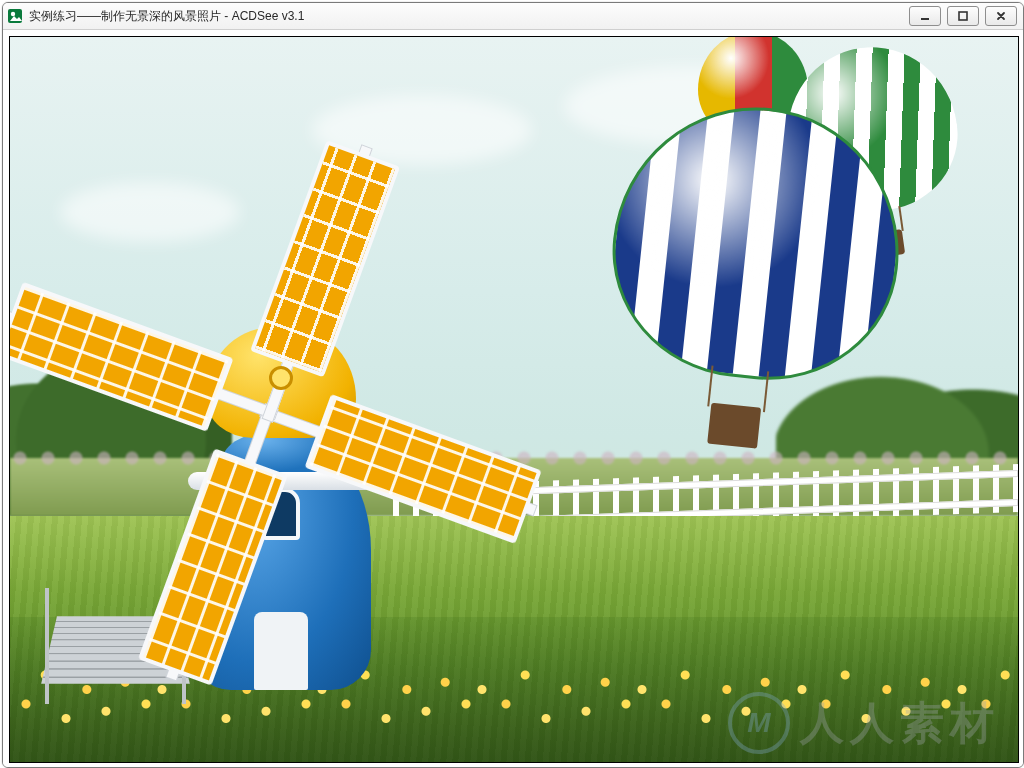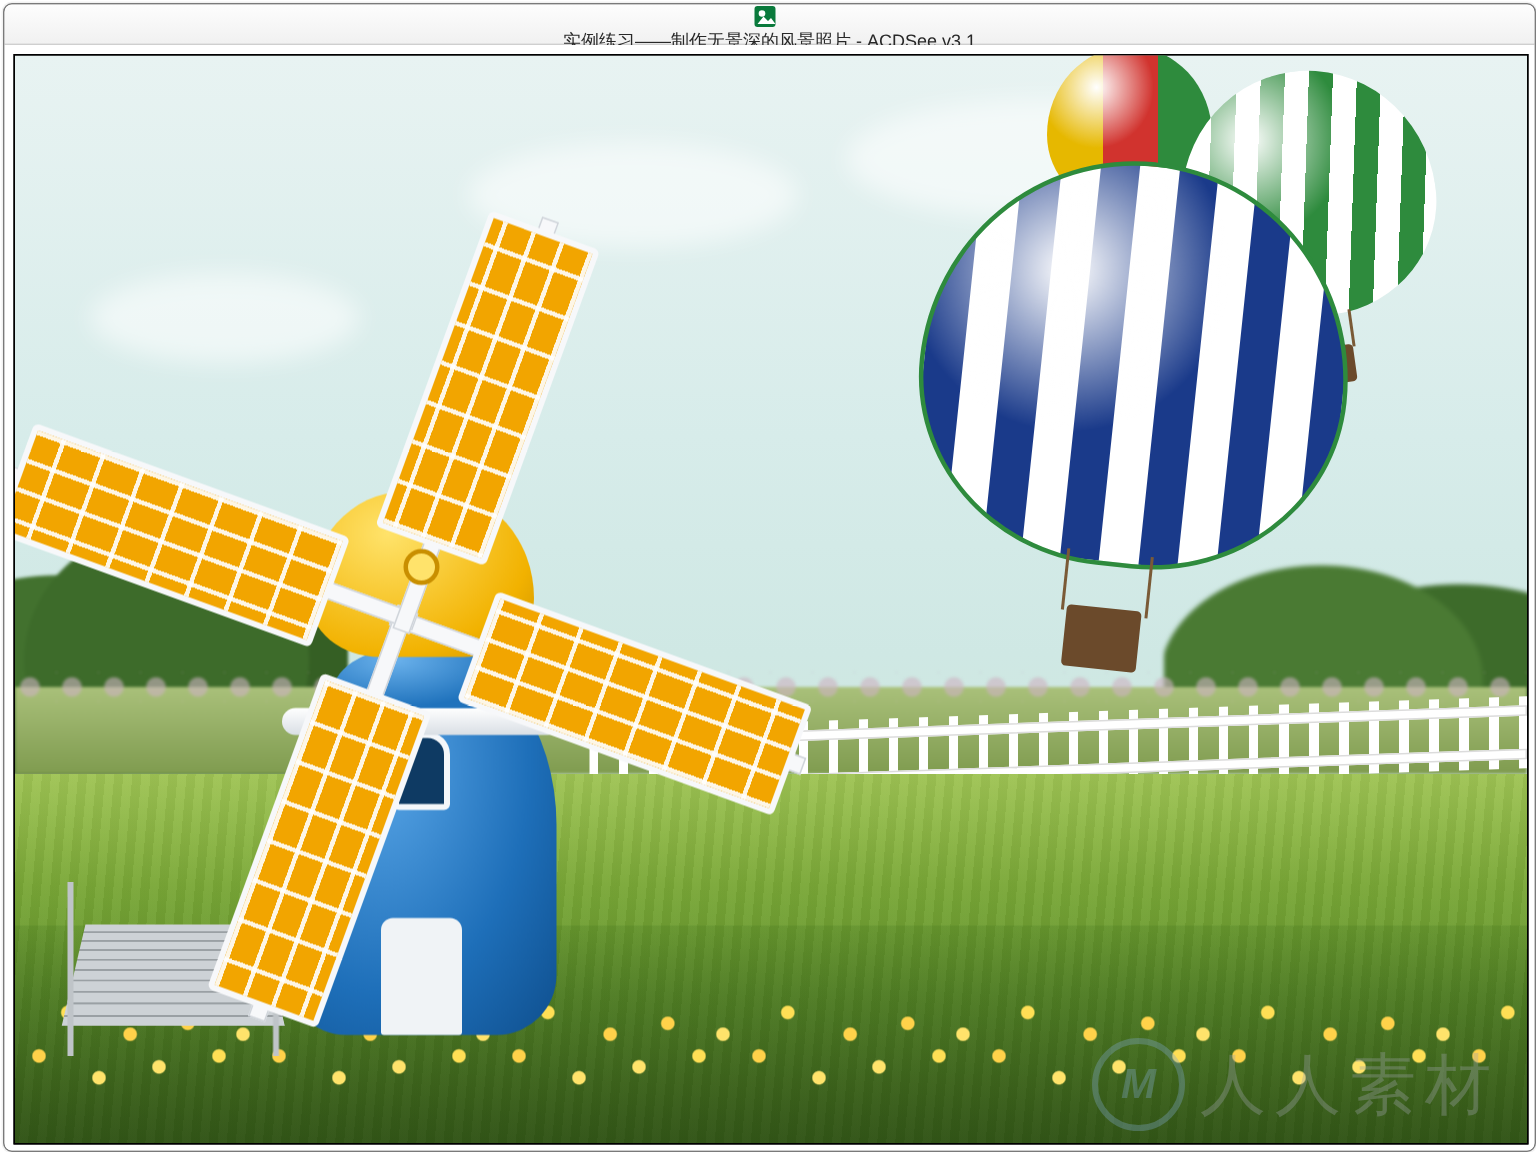--- a/index.html
+++ b/index.html
@@ -1,17 +1,17 @@
 <!DOCTYPE html>
 <html><head>
 <meta charset="utf-8">
 <style>
   html,body{margin:0;padding:0;width:1024px;height:768px;overflow:hidden;font-family:"Microsoft YaHei","Segoe UI",sans-serif;font-size:12px;background:#fff;}
   .win{position:absolute;top:2px;left:2px;width:1020px;height:764px;border:1px solid #7a7a7a;border-radius:6px;background:#fff;box-shadow:0 0 0 1px rgba(0,0,0,.05);overflow:hidden;}
-  .titlebar{height:26px;background:linear-gradient(#fdfdfd,#f1f1f1);border-bottom:1px solid #cfcfcf;display:flex;align-items:center;padding:0 4px;flex-direction:column;}
+  .titlebar{height:26px;background:linear-gradient(#fdfdfd,#f1f1f1);border-bottom:1px solid #cfcfcf;display:flex;align-items:center;padding:0 4px;}
   .app-icon{width:16px;height:16px;margin-right:6px;display:inline-flex;align-items:center;justify-content:center;}
   .title-text{flex:0 0 auto;color:#282828;}
   .title-spacer{flex:1 1 auto;}
   .ctrl-group{display:flex;gap:6px;padding-right:2px;}
   .ctrl-btn{width:30px;height:18px;border:1px solid #8e8e8e;border-radius:3px;background:linear-gradient(#fdfdfd,#e9e9e9);display:flex;align-items:center;justify-content:center;color:#333;}
   .ctrl-btn svg{display:block;}
   .viewport{position:absolute;top:27px;left:0;right:0;bottom:0;background:#fff;padding:6px;}
   .frame{width:100%;height:100%;border:1px solid #000;position:relative;overflow:hidden;background:#000;}
   .canvas{position:absolute;inset:0;}
   
@@ -77,21 +77,21 @@
   .balloon .ropes::before{left:15%}.balloon .ropes::after{right:15%}
   .b1{top:70px;left:600px;width:280px;height:340px;transform:rotate(6deg);}
   .b1 .env{background:radial-gradient(ellipse at 32% 28%,#fff,transparent 40%),repeating-linear-gradient(90deg,#1a3a8a 0 26px,#fff 26px 52px);border:3px solid #2e8b3d;}
   .b2{top:10px;left:780px;width:170px;height:210px;transform:rotate(-8deg);}
   .b2 .env{background:radial-gradient(ellipse at 30% 25%,#fff,transparent 38%),repeating-linear-gradient(100deg,#2e8b3d 0 16px,#fff 16px 32px);}
   .b3{top:-6px;left:688px;width:110px;height:140px;}
   .b3 .env{background:radial-gradient(ellipse at 30% 25%,#fff,transparent 35%),linear-gradient(90deg,#e6b800 0 34%,#d1332e 34% 67%,#2e8b3d 67% 100%);}
   
   .wm{position:absolute;right:18px;bottom:8px;display:flex;align-items:center;gap:10px;opacity:.35;pointer-events:none;}
   .wm .circ{width:54px;height:54px;border-radius:50%;border:4px solid #7fa7c9;display:flex;align-items:center;justify-content:center;font-weight:bold;font-size:28px;color:#7fa7c9;font-style:italic;}
-  .wm .txt{font-size:44px;font-weight:400;letter-spacing:6px;color:#9da3a8;font-family:"Microsoft YaHei",sans-serif;}
+  .wm .txt{font-size:44px;font-weight:700;letter-spacing:6px;color:#9da3a8;font-family:"Microsoft YaHei",sans-serif;}
 </style>
 </head>
 <body>
 
 <div class="win">
   <div class="titlebar">
     <span class="app-icon">
       <svg width="16" height="16" viewBox="0 0 16 16">
           <rect x="1" y="1" width="14" height="14" rx="2" fill="#0a7a3c"></rect>
           <circle cx="6" cy="6" r="2.2" fill="#fff"></circle>

